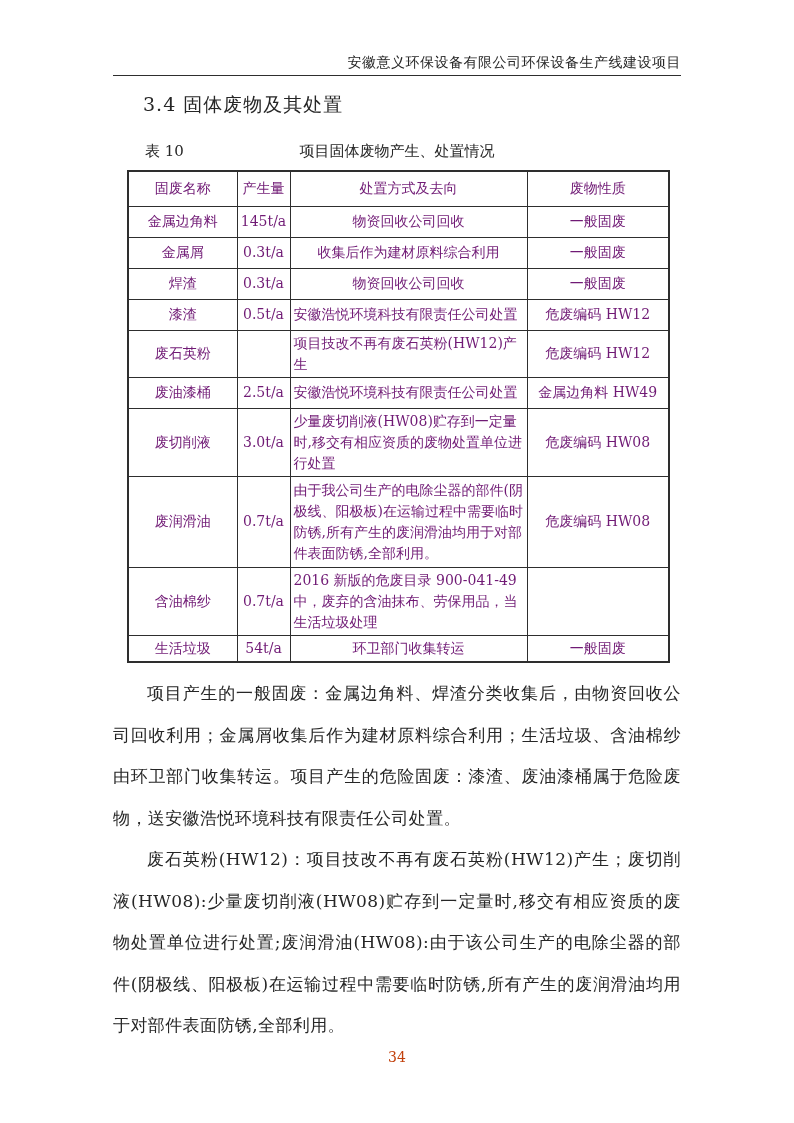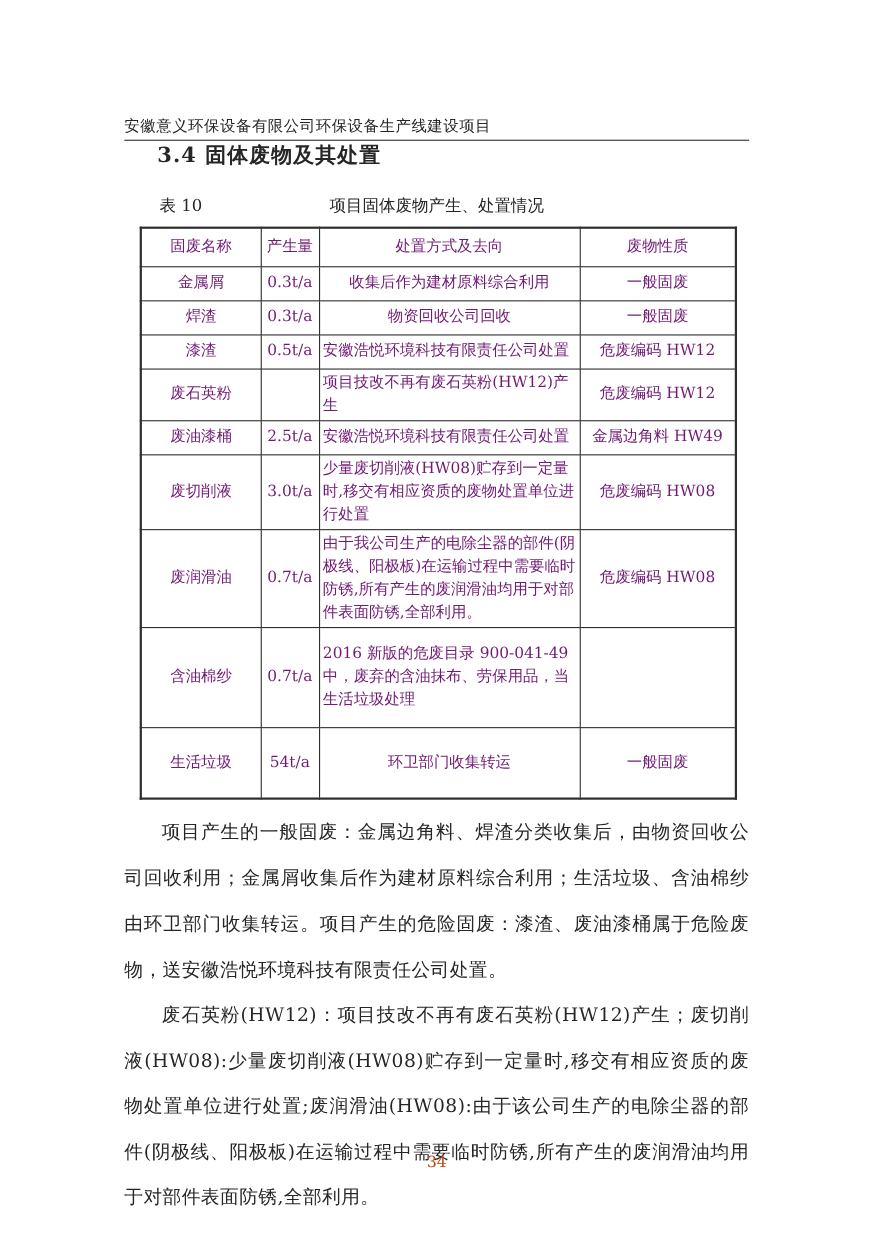--- a/index.html
+++ b/index.html
@@ -10,32 +10,33 @@
     height: 1123px;
     margin: 0 auto;
     background: #ffffff;
     font-family: "DejaVu Serif", "Liberation Serif", serif;
     color: #262626;
     overflow: hidden;
   }
   .content { margin: 0 113px; width: 568px; }
 
   .doc-header {
-    padding-top: 106px;
-    text-align: left;
+    padding-top: 54px;
+    text-align: right;
     font-size: 14px;
     letter-spacing: 0.5px;
     border-bottom: 1.5px solid #2e2e2e;
     padding-bottom: 3px;
   }
 
   .section-title {
+    margin-top: 16px;
     margin-left: 30px;
     font-size: 19px;
-    font-weight: bold;
+    font-weight: normal;
     letter-spacing: 1px;
   }
 
   .table-caption-row {
     margin-top: 24px;
     position: relative;
     height: 22px;
     font-size: 15px;
   }
   .table-label { position: absolute; left: 32px; top: 0; }
@@ -111,20 +112,26 @@
       <thead>
         <tr>
           <th>固废名称</th>
           <th>产生量</th>
           <th>处置方式及去向</th>
           <th>废物性质</th>
         </tr>
       </thead>
       <tbody>
           <tr>
+            <td>金属边角料</td>
+            <td>145t/a</td>
+            <td>物资回收公司回收</td>
+            <td>一般固废</td>
+          </tr>
+          <tr>
             <td>金属屑</td>
             <td>0.3t/a</td>
             <td>收集后作为建材原料综合利用</td>
             <td>一般固废</td>
           </tr>
           <tr>
             <td>焊渣</td>
             <td>0.3t/a</td>
             <td>物资回收公司回收</td>
             <td>一般固废</td>

